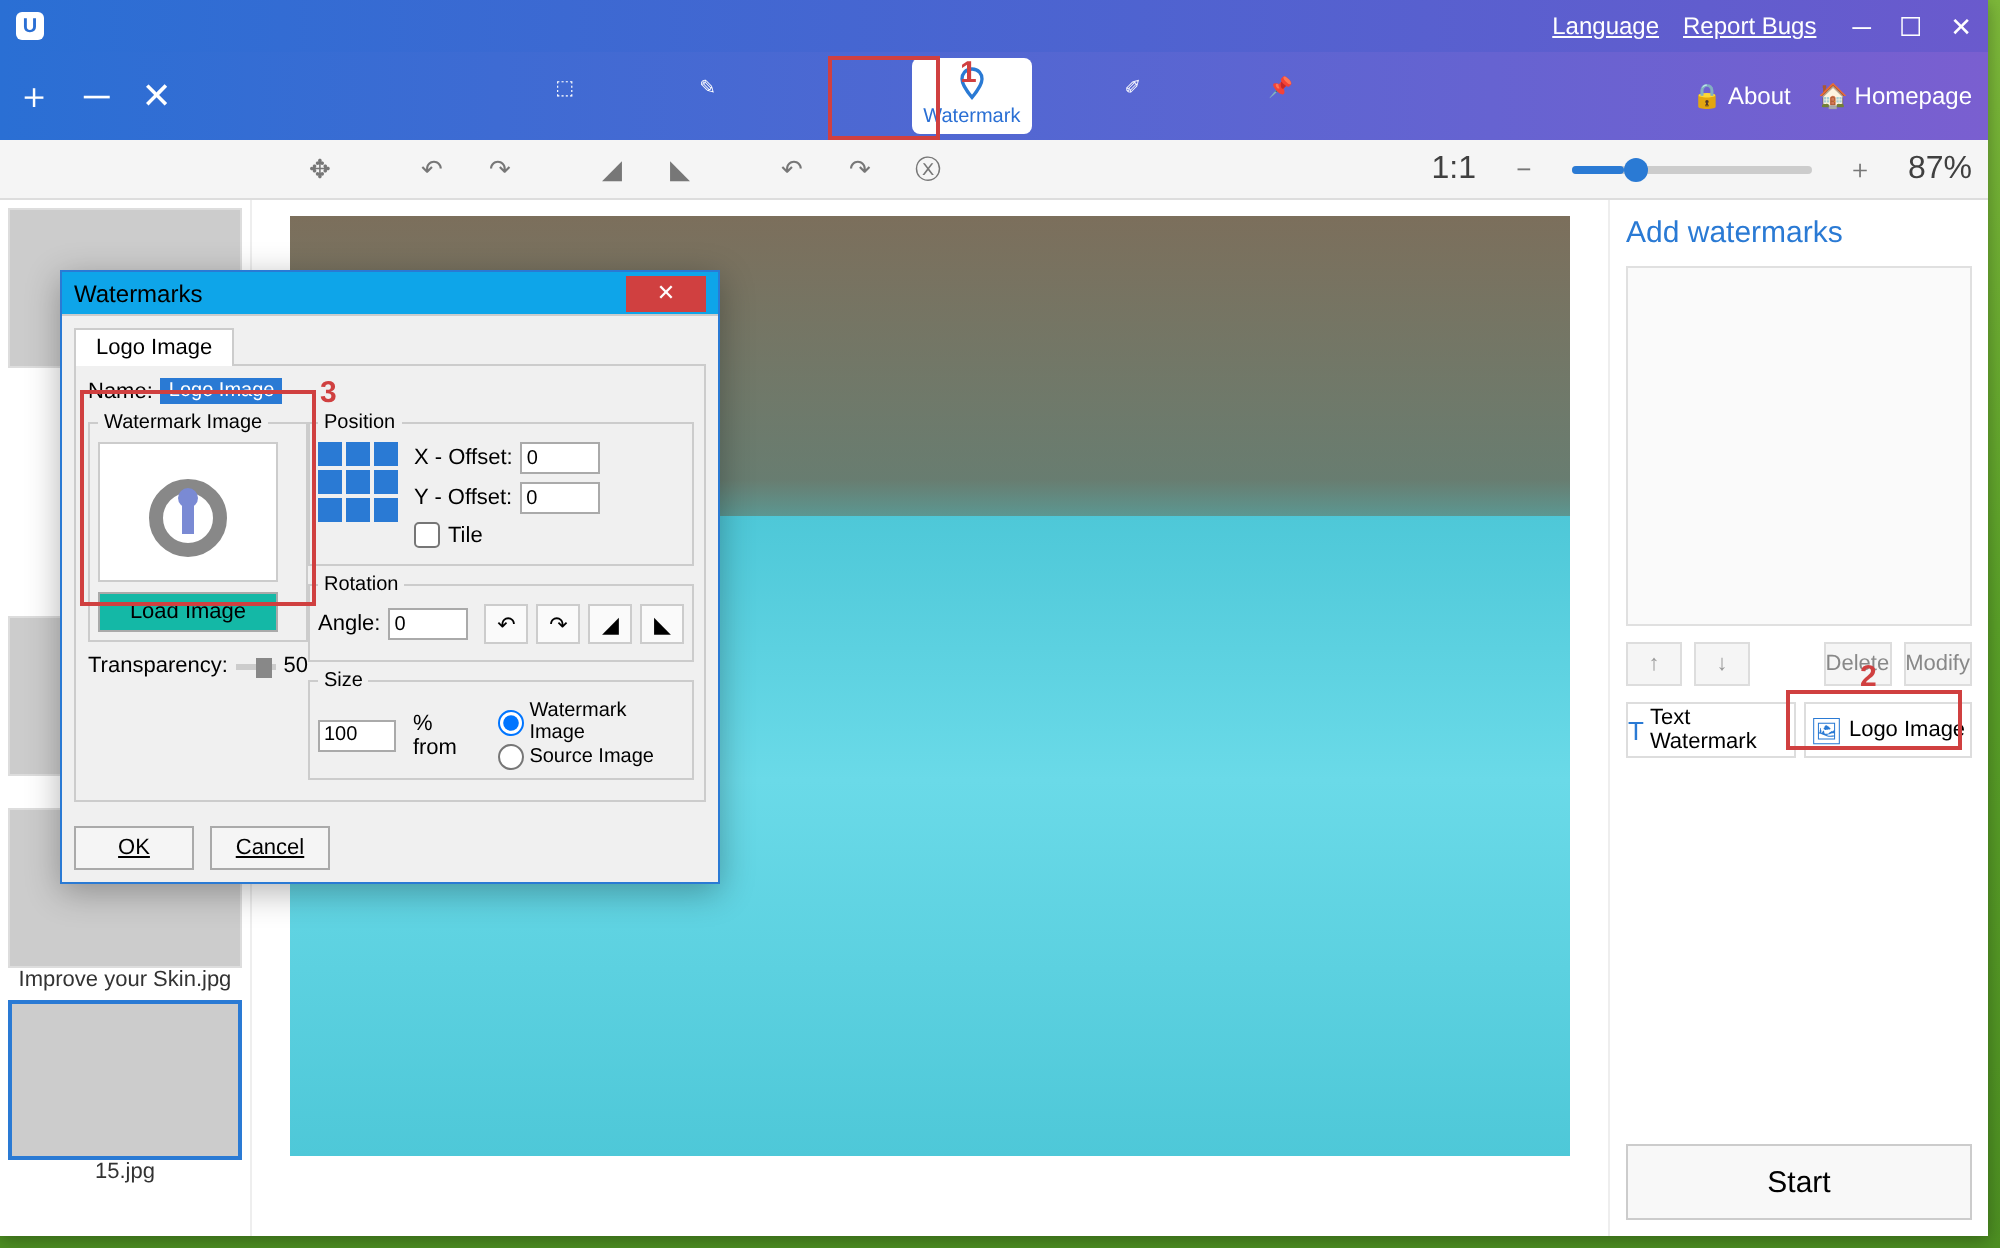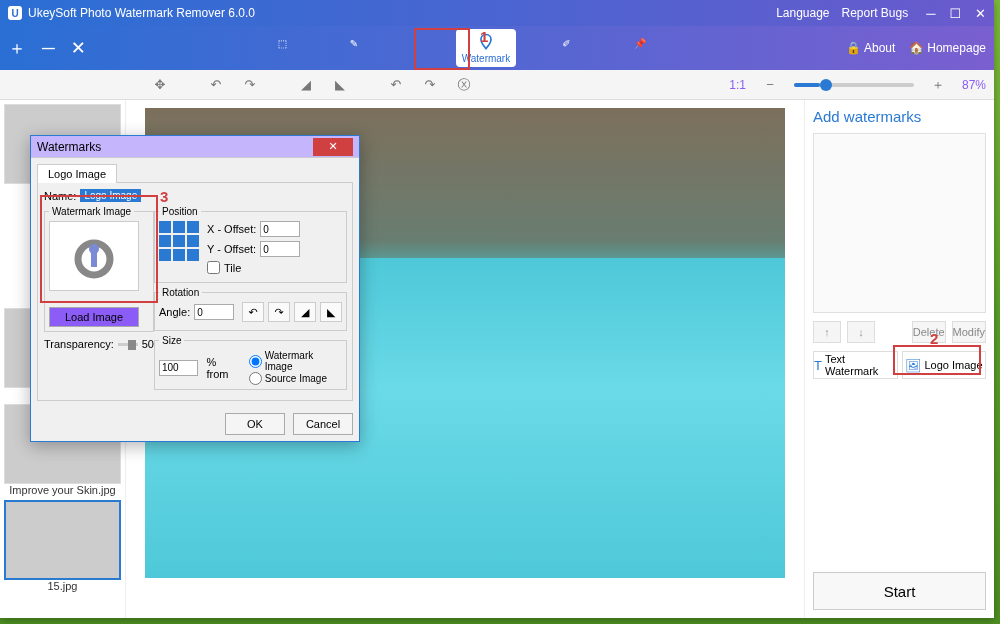--- a/index.html
+++ b/index.html
@@ -3,38 +3,38 @@
 <meta charset="utf-8">
 <style>
 * { box-sizing: border-box; margin: 0; padding: 0; font-family: "Segoe UI", Arial, sans-serif; }
 body { width: 1000px; height: 624px; overflow: hidden; background: linear-gradient(to bottom, #7db83a 0%, #5aa028 50%, #4d8f22 100%); position: relative; }
 .app-window { position: absolute; top: 0; left: 0; width: 994px; height: 618px; background: #fff; box-shadow: 0 2px 8px rgba(0,0,0,0.3); }
 
 
 .titlebar { height: 26px; background: linear-gradient(to right, #2a6fd4, #6a5acd); display: flex; align-items: center; padding: 0 8px; color: #fff; font-size: 12px; }
 .titlebar .logo { width: 14px; height: 14px; background: #fff; border-radius: 3px; margin-right: 6px; display: flex; align-items: center; justify-content: center; color: #2a6fd4; font-size: 10px; font-weight: bold; }
 .titlebar .spacer { flex: 1; }
-.titlebar .link { margin-left: 12px; cursor: pointer; }
+.titlebar .link { margin-left: 12px; cursor: pointer; text-decoration: underline; }
 .titlebar .win-controls { display: flex; gap: 14px; margin-left: 18px; font-size: 13px; cursor: pointer; }
 
 
 .ribbon { height: 44px; background: linear-gradient(to right, #2a6fd4, #7a5fd0); display: flex; align-items: center; padding: 0 8px; color: #fff; }
 .ribbon .left-controls { display: flex; gap: 16px; align-items: center; font-size: 18px; }
 .ribbon .tools { flex: 1; display: flex; justify-content: center; gap: 40px; align-items: center; }
 .ribbon .tool { display: flex; flex-direction: column; align-items: center; font-size: 10px; gap: 1px; padding: 3px 6px; border-radius: 4px; }
 .ribbon .tool svg, .ribbon .tool .iconbox { width: 20px; height: 20px; }
 .ribbon .tool.active { background: #fff; color: #2a6fd4; margin-left: 40px; }
 .ribbon .right-links { display: flex; gap: 14px; font-size: 12px; align-items: center; }
 .ribbon .right-links .ic { margin-right: 3px; }
 
 
 .toolbar { height: 30px; background: #f5f5f5; border-bottom: 1px solid #ddd; display: flex; align-items: center; padding: 0 8px; gap: 14px; font-size: 13px; color: #777; }
 .toolbar .tb-ic { width: 20px; height: 20px; display: flex; align-items: center; justify-content: center; cursor: pointer; }
 .toolbar .gap { width: 8px; }
-.toolbar .zoom-label { font-size: 12px; color: #8b5cf6; }
+.toolbar .zoom-label { font-size: 16px; color: #404040; }
 .toolbar .slider { flex: 0 0 120px; height: 4px; background: #ccc; position: relative; border-radius: 2px; }
 .toolbar .slider .fill { position: absolute; left: 0; top: 0; height: 4px; width: 22%; background: #2a7ad4; border-radius: 2px; }
 .toolbar .slider .thumb { position: absolute; left: 22%; top: -4px; width: 12px; height: 12px; background: #2a7ad4; border-radius: 50%; }
 
 
 .main { display: flex; height: calc(100% - 100px); }
 .thumbs { width: 126px; background: #fff; border-right: 1px solid #eee; overflow-y: hidden; padding: 4px; }
 .thumb { margin-bottom: 4px; text-align: center; }
 .thumb .img { width: 100%; height: 80px; background: #ccc; border: 1px solid #ddd; }
 .thumb.active .img { border: 2px solid #2a7ad4; }
@@ -52,62 +52,61 @@
 .sidepanel .btn-sm { flex: 1; height: 22px; border: 1px solid #ddd; background: #f5f5f5; font-size: 11px; color: #888; display: flex; align-items: center; justify-content: center; cursor: pointer; }
 .sidepanel .wm-types { display: flex; gap: 4px; margin-bottom: 10px; }
 .sidepanel .wm-type { flex: 1; height: 28px; border: 1px solid #ddd; display: flex; align-items: center; justify-content: center; font-size: 11px; gap: 3px; cursor: pointer; }
 .sidepanel .wm-type .tic { color: #2a7ad4; font-size: 13px; }
 .sidepanel .apply-btn { height: 34px; border: 1px solid #ccc; background: #fff; display: flex; align-items: center; justify-content: center; font-size: 14px; cursor: pointer; margin-bottom: 8px; }
 .sidepanel .spacer2 { flex: 1; }
 .sidepanel .start-btn { height: 38px; border: 1px solid #ccc; background: #f8f8f8; display: flex; align-items: center; justify-content: center; font-size: 15px; cursor: pointer; }
 
 
 .dialog { position: absolute; top: 135px; left: 30px; width: 330px; background: #f0f0f0; border: 1px solid #2a7ad4; box-shadow: 0 4px 16px rgba(0,0,0,0.3); font-size: 11px; }
-.dialog .dlg-title { height: 22px; background: #c4b5fd; display: flex; align-items: center; padding: 0 6px; border-bottom: 1px solid #ccc; }
+.dialog .dlg-title { height: 22px; background: #0ea5e9; display: flex; align-items: center; padding: 0 6px; border-bottom: 1px solid #ccc; }
 .dialog .dlg-title .t { flex: 1; font-size: 12px; }
 .dialog .dlg-close { width: 40px; height: 18px; background: #d04040; color: #fff; display: flex; align-items: center; justify-content: center; cursor: pointer; font-size: 11px; }
 .dialog .dlg-body { padding: 6px; }
 .dialog .tab { display: inline-block; padding: 3px 10px; background: #fff; border: 1px solid #ccc; border-bottom: none; font-size: 11px; }
 .dialog .tab-content { border: 1px solid #ccc; background: #f0f0f0; padding: 6px; margin-top: -1px; }
 .dialog .field-row { display: flex; align-items: center; gap: 4px; margin-bottom: 4px; }
 .dialog .label { font-size: 11px; }
 .dialog .input-sel { background: #2a7ad4; color: #fff; padding: 1px 4px; font-size: 10px; }
 .dialog fieldset { border: 1px solid #ccc; padding: 4px; margin-bottom: 4px; }
 .dialog legend { font-size: 10px; padding: 0 3px; }
 .dialog .preview-logo { width: 90px; height: 70px; background: #fff; border: 1px solid #ccc; display: flex; align-items: center; justify-content: center; }
-.dialog .load-btn { width: 90px; height: 20px; border: 1px solid #aaa; background: #8b5cf6; font-size: 11px; display: flex; align-items: center; justify-content: center; cursor: pointer; margin-top: 16px; }
+.dialog .load-btn { width: 90px; height: 20px; border: 1px solid #aaa; background: #14b8a6; font-size: 11px; display: flex; align-items: center; justify-content: center; cursor: pointer; margin-top: 5px; }
 .dialog .grid3x3 { display: grid; grid-template-columns: repeat(3, 12px); grid-template-rows: repeat(3, 12px); gap: 2px; }
 .dialog .grid3x3 .c { background: #2a7ad4; }
 .dialog .spin { width: 40px; height: 16px; border: 1px solid #aaa; background: #fff; font-size: 10px; padding: 0 2px; display: flex; align-items: center; }
 .dialog .slider2 { width: 40px; height: 3px; background: #ccc; position: relative; }
 .dialog .slider2 .th { position: absolute; left: 50%; top: -3px; width: 8px; height: 10px; background: #888; }
 .dialog .icon-btn { width: 22px; height: 20px; border: 1px solid #ccc; background: #fafafa; display: flex; align-items: center; justify-content: center; font-size: 11px; cursor: pointer; }
 .dialog .radio { display: flex; align-items: center; gap: 3px; font-size: 10px; }
 .dialog .radio input { margin: 0; }
-.dialog .dlg-footer { display: flex; justify-content: flex-end; gap: 8px; padding: 6px; }
+.dialog .dlg-footer { display: flex; gap: 8px; padding: 6px; text-decoration: underline; }
 .dialog .dlg-btn { width: 60px; height: 22px; border: 1px solid #aaa; background: #f5f5f5; font-size: 11px; display: flex; align-items: center; justify-content: center; cursor: pointer; }
 
 
 .callout { position: absolute; color: #d04040; font-size: 15px; font-weight: bold; }
 .red-box { position: absolute; border: 2px solid #d04040; pointer-events: none; }
 
 
 .th-taj { background: linear-gradient(to bottom, #c0d0e0 40%, #e0d8c8 40%); }
 .th-data { background: linear-gradient(to bottom, #4a6a8a, #6a8aaa); }
 .th-faces { background: linear-gradient(to right, #e0c8b8, #c0d0e0, #3a3a4a); }
 .th-pool { background: linear-gradient(to bottom, #8a9a8a 30%, #4ec8d8 30%); }
 </style>
 </head>
 <body>
 
 <div class="app-window">
 
   <div class="titlebar">
     <div class="logo">U</div>
-    <span>UkeySoft Photo Watermark Remover 6.0.0</span>
     <div class="spacer"></div>
     <span class="link">Language</span>
     <span class="link">Report Bugs</span>
     <div class="win-controls">
       <span>─</span>
       <span>☐</span>
       <span>✕</span>
     </div>
   </div>
 

